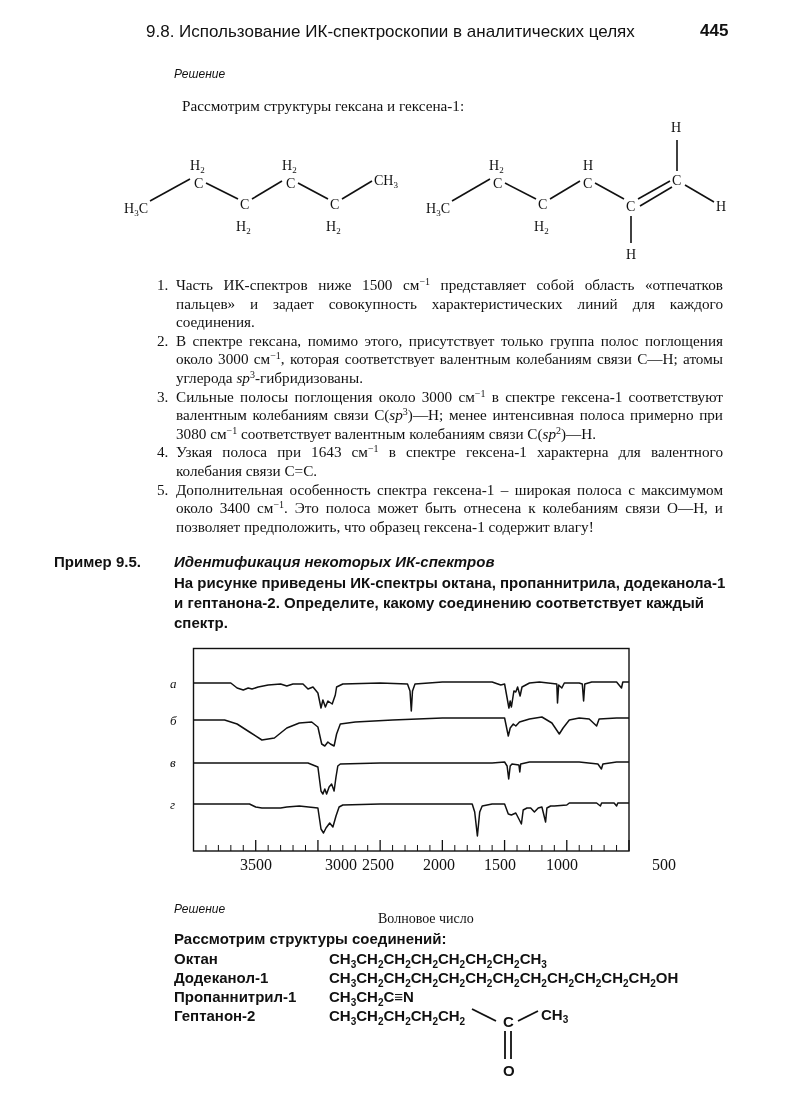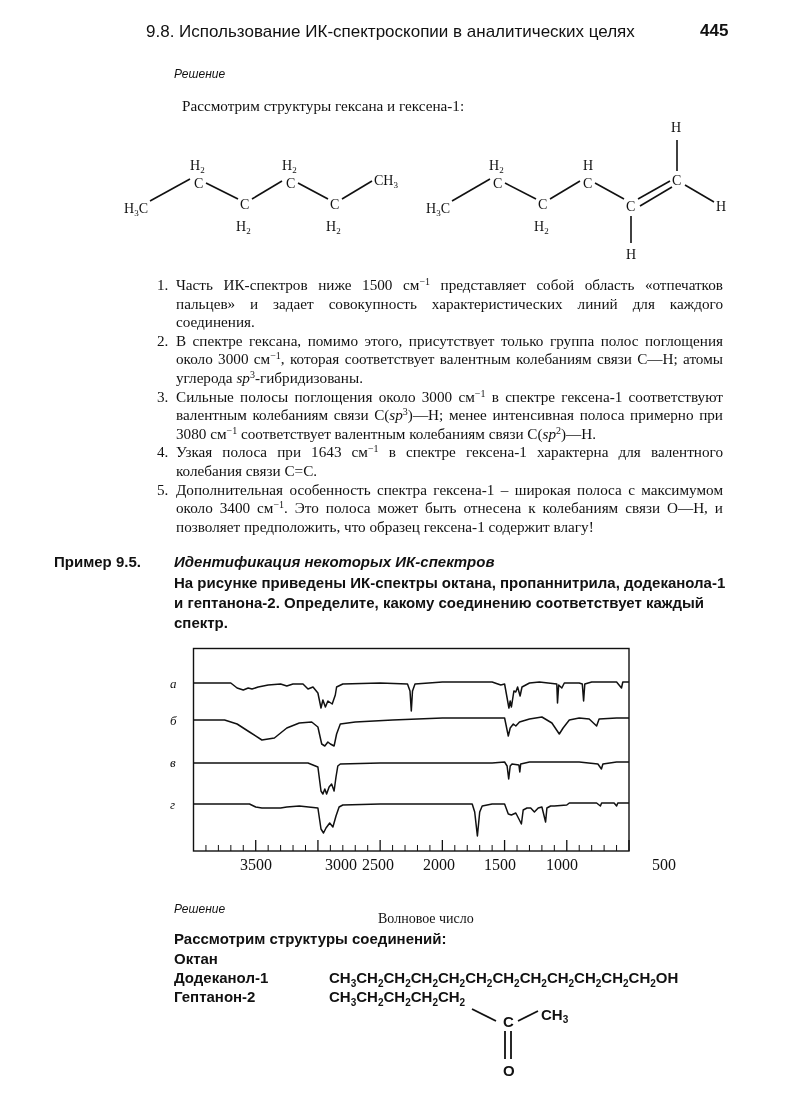--- a/index.html
+++ b/index.html
@@ -176,24 +176,29 @@
   <div class="abs serif tick-label" style="left:612px; top:856px;margin-left:40px;">500</div>
   <div class="abs serif axis-title" style="left:378px; top:911px;">Волновое число</div>
 </div>
 
 <div class="abs sans sol-title" style="left:174px; top:902px;">Решение</div>
 <div class="abs sans" style="left:174px; top:930px; font-size:15px; font-weight:bold;">Рассмотрим структуры соединений:</div>
 
 <div class="abs sans" style="left:174px; top:950px; width:580px;">
   <div class="compound-row" style="position:relative;">
     <span class="compound-name">Октан</span>
+    <span class="compound-formula"><span>CH</span><sub>3</sub><span>CH</span><sub>2</sub><span>CH</span><sub>2</sub><span>CH</span><sub>2</sub><span>CH</span><sub>2</sub><span>CH</span><sub>2</sub><span>CH</span><sub>2</sub><span>CH</span><sub>3</sub></span>
   </div>
   <div class="compound-row" style="position:relative;">
     <span class="compound-name">Додеканол-1</span>
     <span class="compound-formula"><span>CH</span><sub>3</sub><span>CH</span><sub>2</sub><span>CH</span><sub>2</sub><span>CH</span><sub>2</sub><span>CH</span><sub>2</sub><span>CH</span><sub>2</sub><span>CH</span><sub>2</sub><span>CH</span><sub>2</sub><span>CH</span><sub>2</sub><span>CH</span><sub>2</sub><span>CH</span><sub>2</sub><span>CH</span><sub>2</sub><span>OH</span></span>
+  </div>
+  <div class="compound-row" style="position:relative;">
+    <span class="compound-name">Пропаннитрил-1</span>
+    <span class="compound-formula"><span>CH</span><sub>3</sub><span>CH</span><sub>2</sub><span>C≡N</span></span>
   </div>
   <div class="compound-row" style="position:relative;">
     <span class="compound-name">Гептанон-2</span>
     <span class="compound-formula"><span>CH</span><sub>3</sub><span>CH</span><sub>2</sub><span>CH</span><sub>2</sub><span>CH</span><sub>2</sub><span>CH</span><sub>2</sub></span>
   </div>
 </div>
 
 <svg class="abs" style="left:470px; top:1005px;" width="120" height="80">
   <g stroke="#111" stroke-width="1.8" fill="none">
     <line x1="2" y1="4" x2="26" y2="16"></line>

